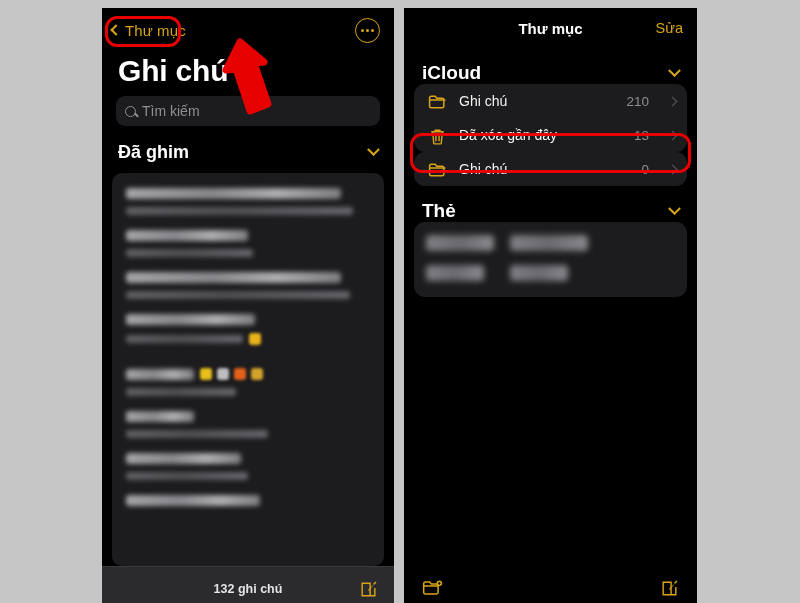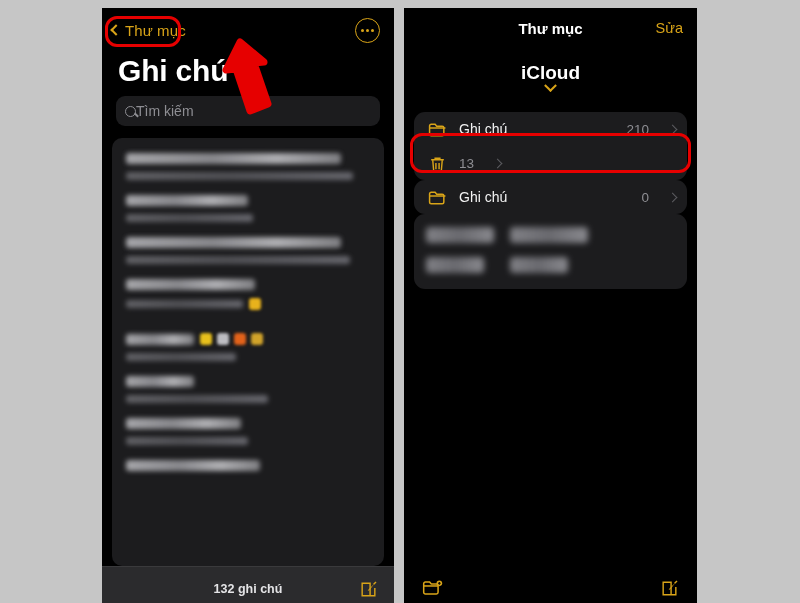--- a/index.html
+++ b/index.html
@@ -90,21 +90,21 @@
     letter-spacing: -.2px;
   }
 
   .searchbar {
     margin: 0 14px 12px 14px;
     height: 30px;
     background: #1c1c1e;
     border-radius: 9px;
     display: flex;
     align-items: center;
-    gap: 0;
+    gap: 6px;
     padding: 0 9px;
     flex: 0 0 auto;
   }
   .search-ic {
     width: 11px; height: 11px;
     border: 1.7px solid #8e8e93;
     border-radius: 50%;
     position: relative;
     flex: 0 0 auto;
   }
@@ -206,22 +206,21 @@
     position: absolute;
     right: 14px;
     color: #d9a418;
     font-size: 14.5px;
   }
 
   .r-section {
     display: flex;
     align-items: center;
     justify-content: space-between;
-    padding: 14px 18px 19px 18px;
-    flex-direction: column;
+    padding: 14px 18px 0 18px;
   }
   .r-section .sname {
     font-size: 19px;
     font-weight: bold;
     color: #ffffff;
   }
 
   .card {
     margin: 0 10px;
     background: #1c1c1e;
@@ -325,20 +324,24 @@
         </div>
       </div>
 
       <div class="l-title">Ghi chú</div>
 
       <div class="searchbar">
         <span class="search-ic"></span>
         <span class="search-ph">Tìm kiếm</span>
       </div>
 
+      <div class="section-head">
+        <span class="st">Đã ghim</span>
+        <span class="chev-down"></span>
+      </div>
 
       <div class="note-card">
         <div class="note-row">
           <div class="note-t" style="width:88%"></div>
           <div class="note-s" style="width:93%"></div>
         </div>
         <div class="note-row">
           <div class="note-t" style="width:50%"></div>
           <div class="note-s" style="width:52%"></div>
         </div>
@@ -425,39 +428,44 @@
         </div>
         <div class="row">
           <span class="ico">
             <svg width="19" height="19" viewBox="0 0 24 24" fill="none" stroke="#d9a418" stroke-width="1.8">
               <path d="M4 6h16"></path>
               <path d="M9 6V4.2h6V6"></path>
               <path d="M6 6.5 L7.2 20.2a1.2 1.2 0 0 0 1.2 1.1h7.2a1.2 1.2 0 0 0 1.2-1.1L18 6.5"></path>
               <path d="M10 10v8 M14 10v8"></path>
             </svg>
           </span>
+          <span class="label">Đã xóa gần đây</span>
           <span class="cnt">13</span>
           <span class="chev-r"></span>
         </div>
       </div>
 
       <div class="card">
         <div class="row">
           <span class="ico">
             <svg width="19" height="17" viewBox="0 0 24 20" fill="none" stroke="#d9a418" stroke-width="1.9">
               <path d="M2 5.5a2 2 0 0 1 2-2h5l2 2.3h7a2 2 0 0 1 2 2V16a2 2 0 0 1-2 2H4a2 2 0 0 1-2-2z"></path>
               <path d="M2 8.2h20"></path>
             </svg>
           </span>
           <span class="label">Ghi chú</span>
           <span class="cnt">0</span>
           <span class="chev-r"></span>
         </div>
       </div>
 
+      <div class="r-section">
+        <span class="sname">Thẻ</span>
+        <span class="chev-down"></span>
+      </div>
       <div class="tags-card">
         <span class="tag-chip"></span>
         <span class="tag-chip w2"></span>
         <span class="tag-chip w3"></span>
         <span class="tag-chip w3"></span>
       </div>
 
       <div class="r-spacer"></div>
 
       <div class="r-toolbar">

